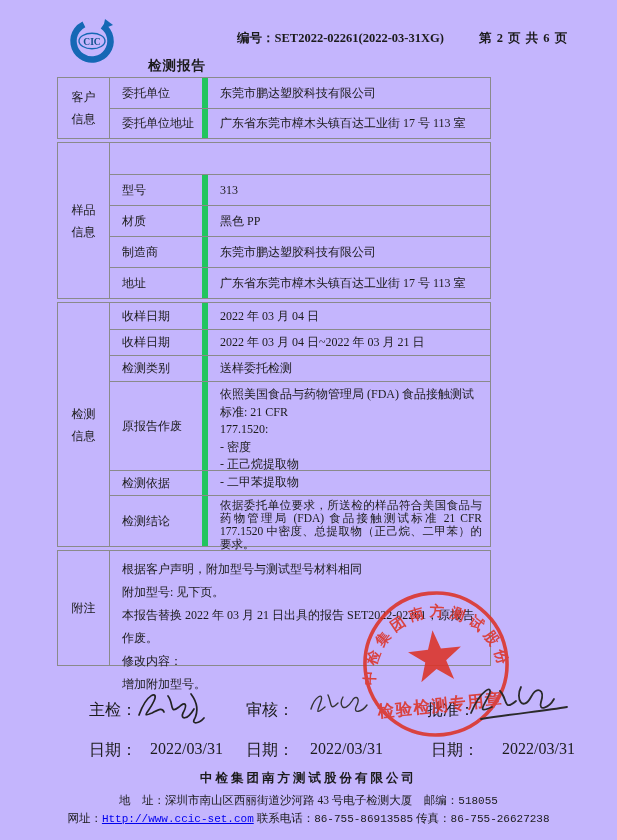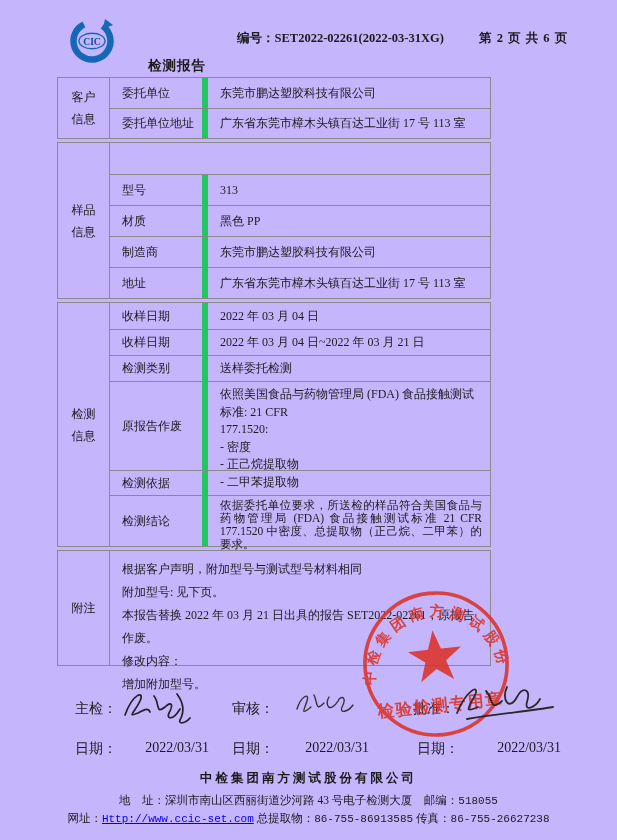--- a/index.html
+++ b/index.html
@@ -23,21 +23,21 @@
   .cv{flex:1;display:flex;align-items:center;padding-left:12px;padding-right:8px;font-size:12px;
       box-sizing:border-box;min-width:0;}
   .pre{white-space:pre-line;}
   .r31{height:30px;} .r32{height:31px;} .r27{height:26px;}
   .r-items{height:89px;} .r-items .cv{align-items:flex-start;padding-top:4px;line-height:17.5px;}
   .r-basis{height:25px;}
   .r-concl{height:51px;} .r-concl .cv{align-items:flex-start;padding-top:3px;line-height:13px;
            font-size:11.5px;text-align:justify;}
   .notes-cell{flex:1;padding:7px 10px 6px 12px;font-size:12px;line-height:23px;box-sizing:border-box;}
   
-  .sig-area{position:absolute;left:57px;top:683px;width:503px;height:80px;font-size:14px;font-family:Liberation Serif, serif;}
+  .sig-area{position:absolute;left:71px;top:683px;width:503px;height:80px;font-size:16px;font-family:Liberation Serif, serif;}
   .sig-label{position:absolute;top:17px;}
   .date-label{position:absolute;top:57px;}
   .date-val{position:absolute;top:57px;width:90px;text-align:right;}
   .sig-svg{position:absolute;}
   
   .stamp{position:absolute;left:357px;top:585px;width:158px;height:158px;opacity:.88;
          transform:rotate(-6deg);pointer-events:none;z-index:3;}
   .sig3{z-index:4;}
   
   .footer{position:absolute;left:0;top:770px;width:617px;text-align:center;}
@@ -194,16 +194,16 @@
     <text font-size="14.5" font-weight="bold" fill="#dd3327" letter-spacing="5" font-family="Liberation Serif, DejaVu Serif, serif">
       <textPath href="#ringPath" startOffset="0">中检集团南方测试股份有限公司</textPath>
     </text>
     <polygon fill="#dd3327" points="79,45 85.5,64.1 105.6,64.3 89.5,76.4 95.5,95.7 79,84 62.5,95.7 68.5,76.4 52.4,64.3 72.5,64.1"></polygon>
     <text x="79" y="126" text-anchor="middle" font-size="16.5" font-weight="bold" fill="#dd3327" letter-spacing="1.5" font-family="Liberation Serif, DejaVu Serif, serif">检验检测专用章</text>
   </svg>
 
   <div class="footer">
     <div class="f-company">中检集团南方测试股份有限公司</div>
     <div class="f-addr"><span>地　址：深圳市南山区西丽街道沙河路 43 号电子检测大厦　邮编：</span><span class="mono">518055</span></div>
-    <div class="f-web"><span>网址：</span><a href="#" class="f-link mono">Http://www.ccic-set.com</a> <span>总提取物：</span><span class="mono">86-755-86913585</span> <span>传真：</span><span class="mono">86-755-26627238</span></div>
+    <div class="f-web"><span>网址：</span><a href="#" class="f-link mono">Http://www.ccic-set.com</a> <span>联系电话：</span><span class="mono">86-755-86913585</span> <span>传真：</span><span class="mono">86-755-26627238</span></div>
   </div>
 
 </div>
 
 </body></html>

